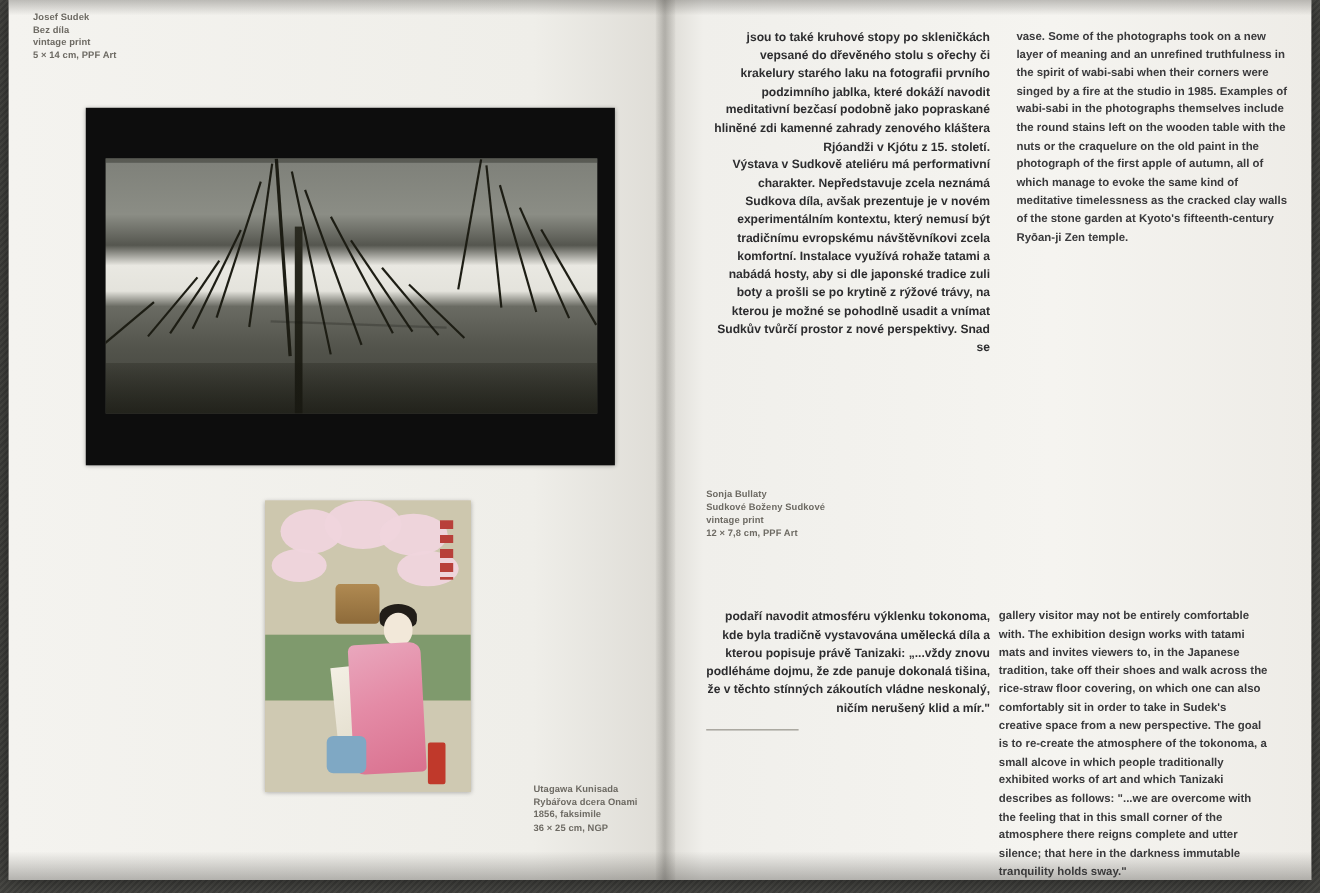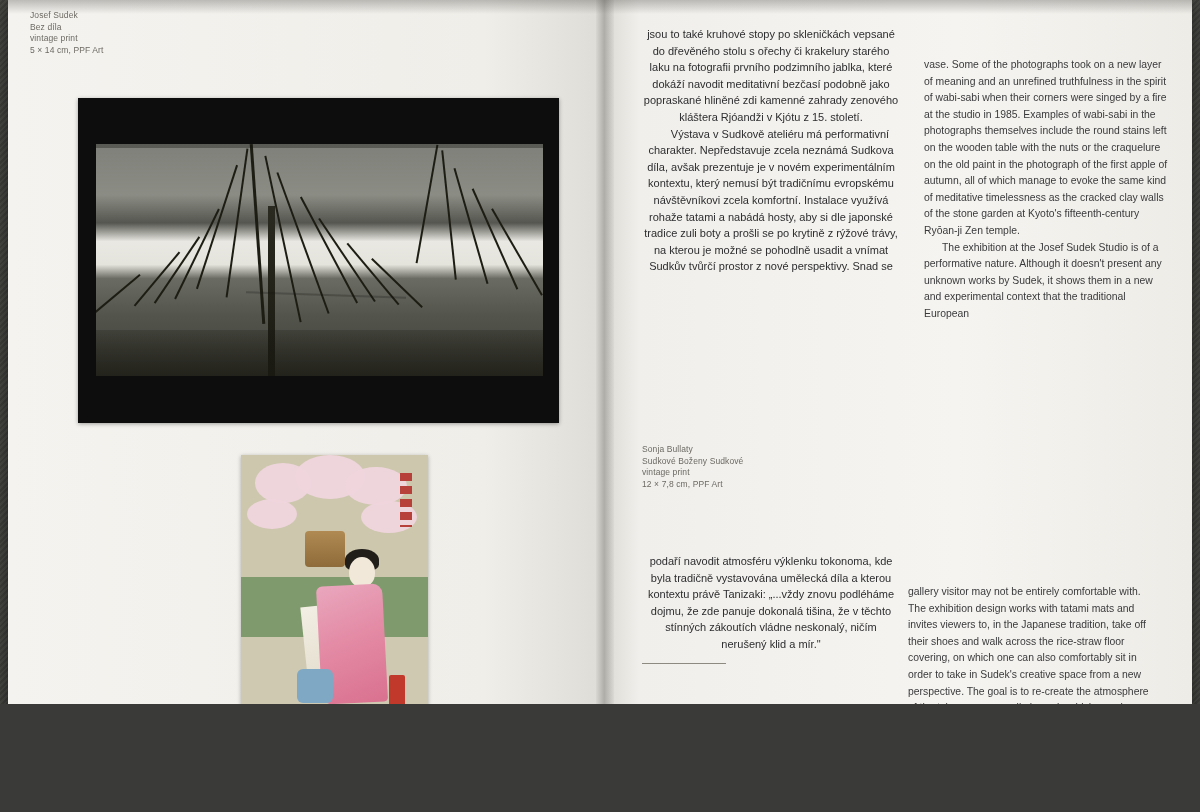--- a/index.html
+++ b/index.html
@@ -9,24 +9,25 @@
   }
   body {
     width: 1200px;
     height: 812px;
     overflow: hidden;
     font-family: "Liberation Sans", sans-serif;
   }
   #stage {
     position: relative;
     width: 1200px;
-    height: 704px;
+    height: 812px;
     background:
       repeating-linear-gradient(135deg, #4a4a46 0px, #4a4a46 2px, #3f3f3c 2px, #3f3f3c 4px);
     overflow: hidden;
+    font-weight: bold;
   }
   
   #spread {
     position: absolute;
     left: 8px;
     top: 0px;
     width: 1184px;
     height: 800px;
     background: #f2f1ec;
     box-shadow: 0 0 18px rgba(0,0,0,0.55);
@@ -67,30 +68,29 @@
     line-height: 11.5px;
     color: #6d6a63;
     letter-spacing: 0.1px;
   }
   .caption div { white-space: nowrap; }
 
   .bodytext {
     font-size: 11px;
     line-height: 16.6px;
     color: #2d2d2f;
-    text-align: center;
+    text-align: right;
   }
   .bodytext p { margin: 0; }
   .bodytext p.indent { text-indent: 18px; }
 
   .bodytext-en {
     font-size: 10.4px;
     line-height: 16.6px;
     color: #3a3a3c;
-    margin-top: 31px;
   }
   .bodytext-en p { margin: 0; }
   .bodytext-en p.indent { text-indent: 18px; }
 
   
   #photo-landscape {
     position: absolute;
     left: 70px; top: 98px;
     width: 481px; height: 325px;
     background: #0d0d0d;
@@ -233,44 +233,49 @@
         <div class="uki-low"></div>
         <div class="uki-basket"></div>
         <div class="uki-hair"></div>
         <div class="uki-head"></div>
         <div class="uki-fig-robe2"></div>
         <div class="uki-fig-robe"></div>
         <div class="uki-child"></div>
         <div class="uki-redbox"></div>
       </div>
 
+      <div class="caption" style="position:absolute; left:477px; top:712px; width:180px;">
+        <div>Utagawa Kunisada</div>
+        <div>Rybářova dcera Onami</div>
+        <div>1856, faksimile</div>
+        <div>36 × 25 cm, NGP</div>
+      </div>
 
     </div>
 
     <div id="page-right">
 
       <div class="bodytext" style="position:absolute; left:38px; top:26px; width:258px;">
         <p>jsou to také kruhové stopy po skleničkách vepsané do dřevěného stolu s ořechy či krakelury starého laku na fotografii prvního podzimního jablka, které dokáží navodit meditativní bezčasí podobně jako popraskané hliněné zdi kamenné zahrady zenového kláštera Rjóandži v Kjótu z 15. století.</p>
         <p class="indent">Výstava v Sudkově ateliéru má performativní charakter. Nepředstavuje zcela neznámá Sudkova díla, avšak prezentuje je v novém experimentálním kontextu, který nemusí být tradičnímu evropskému návštěvníkovi zcela komfortní. Instalace využívá rohaže tatami a nabádá hosty, aby si dle japonské tradice zuli boty a prošli se po krytině z rýžové trávy, na kterou je možné se pohodlně usadit a vnímat Sudkův tvůrčí prostor z nové perspektivy. Snad se</p>
       </div>
 
       <div class="bodytext-en" style="position:absolute; left:320px; top:26px; width:248px;">
         <p>vase. Some of the photographs took on a new layer of meaning and an unrefined truthfulness in the spirit of wabi-sabi when their corners were singed by a fire at the studio in 1985. Examples of wabi-sabi in the photographs themselves include the round stains left on the wooden table with the nuts or the craquelure on the old paint in the photograph of the first apple of autumn, all of which manage to evoke the same kind of meditative timelessness as the cracked clay walls of the stone garden at Kyoto's fifteenth-century Ryōan-ji Zen temple.</p>
-        <p class="indent">The exhibition at the Josef Sudek Studio is of a performative nature. Although it doesn't present any unknown works by Sudek, it shows them in a new and experimental context that the traditional European</p>
       </div>
 
       <div class="caption" style="position:absolute; left:38px; top:444px; width:190px;">
         <div>Sonja Bullaty</div>
         <div>Sudkové Boženy Sudkové</div>
         <div>vintage print</div>
         <div>12 × 7,8 cm, PPF Art</div>
       </div>
 
       <div class="bodytext" style="position:absolute; left:38px; top:553px; width:258px;">
-        <p>podaří navodit atmosféru výklenku tokonoma, kde byla tradičně vystavována umělecká díla a kterou kontextu právě Tanizaki: „...vždy znovu podléháme dojmu, že zde panuje dokonalá tišina, že v těchto stínných zákoutích vládne neskonalý, ničím nerušený klid a mír."</p>
+        <p>podaří navodit atmosféru výklenku tokonoma, kde byla tradičně vystavována umělecká díla a kterou popisuje právě Tanizaki: „...vždy znovu podléháme dojmu, že zde panuje dokonalá tišina, že v těchto stínných zákoutích vládne neskonalý, ničím nerušený klid a mír."</p>
         <hr class="hr-rule">
       </div>
 
       <div class="bodytext-en" style="position:absolute; left:304px; top:553px; width:248px;">
         <p>gallery visitor may not be entirely comfortable with. The exhibition design works with tatami mats and invites viewers to, in the Japanese tradition, take off their shoes and walk across the rice-straw floor covering, on which one can also comfortably sit in order to take in Sudek's creative space from a new perspective. The goal is to re-create the atmosphere of the tokonoma, a small alcove in which people traditionally exhibited works of art and which Tanizaki describes as follows: "...we are overcome with the feeling that in this small corner of the atmosphere there reigns complete and utter silence; that here in the darkness immutable tranquility holds sway."</p>
       </div>
 
     </div>
 
     <div id="gutter"></div>

